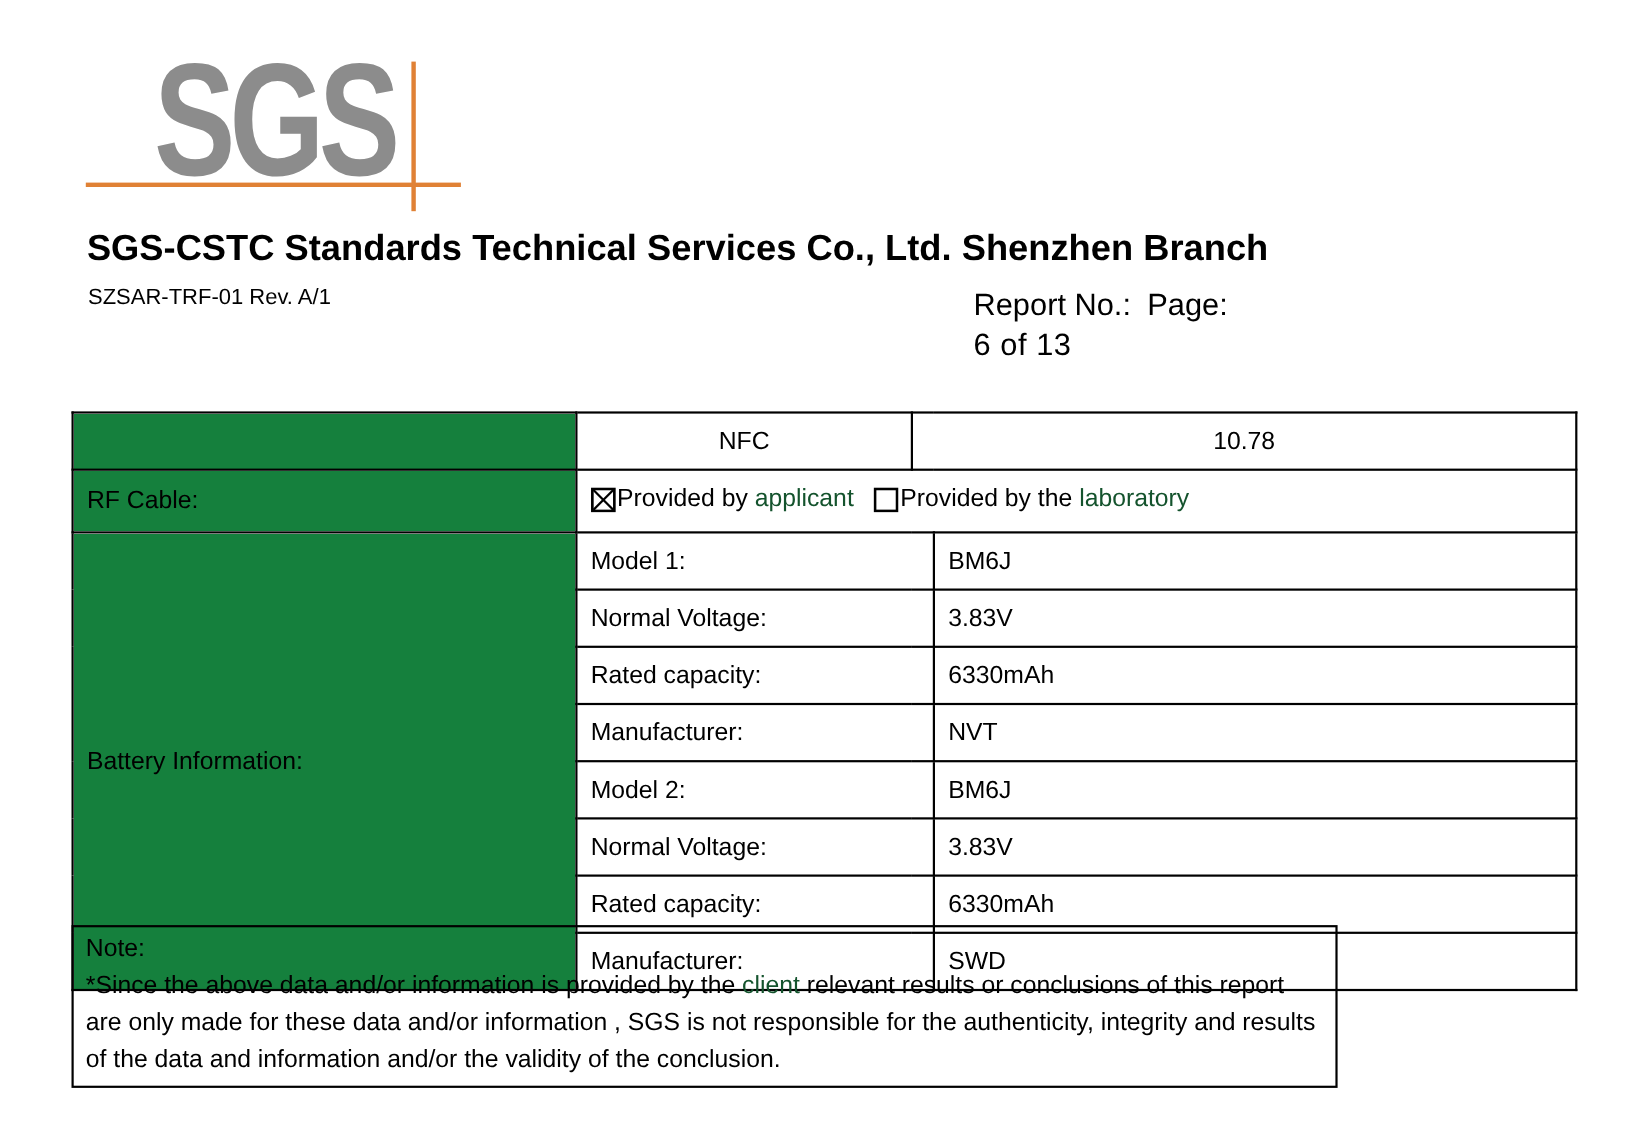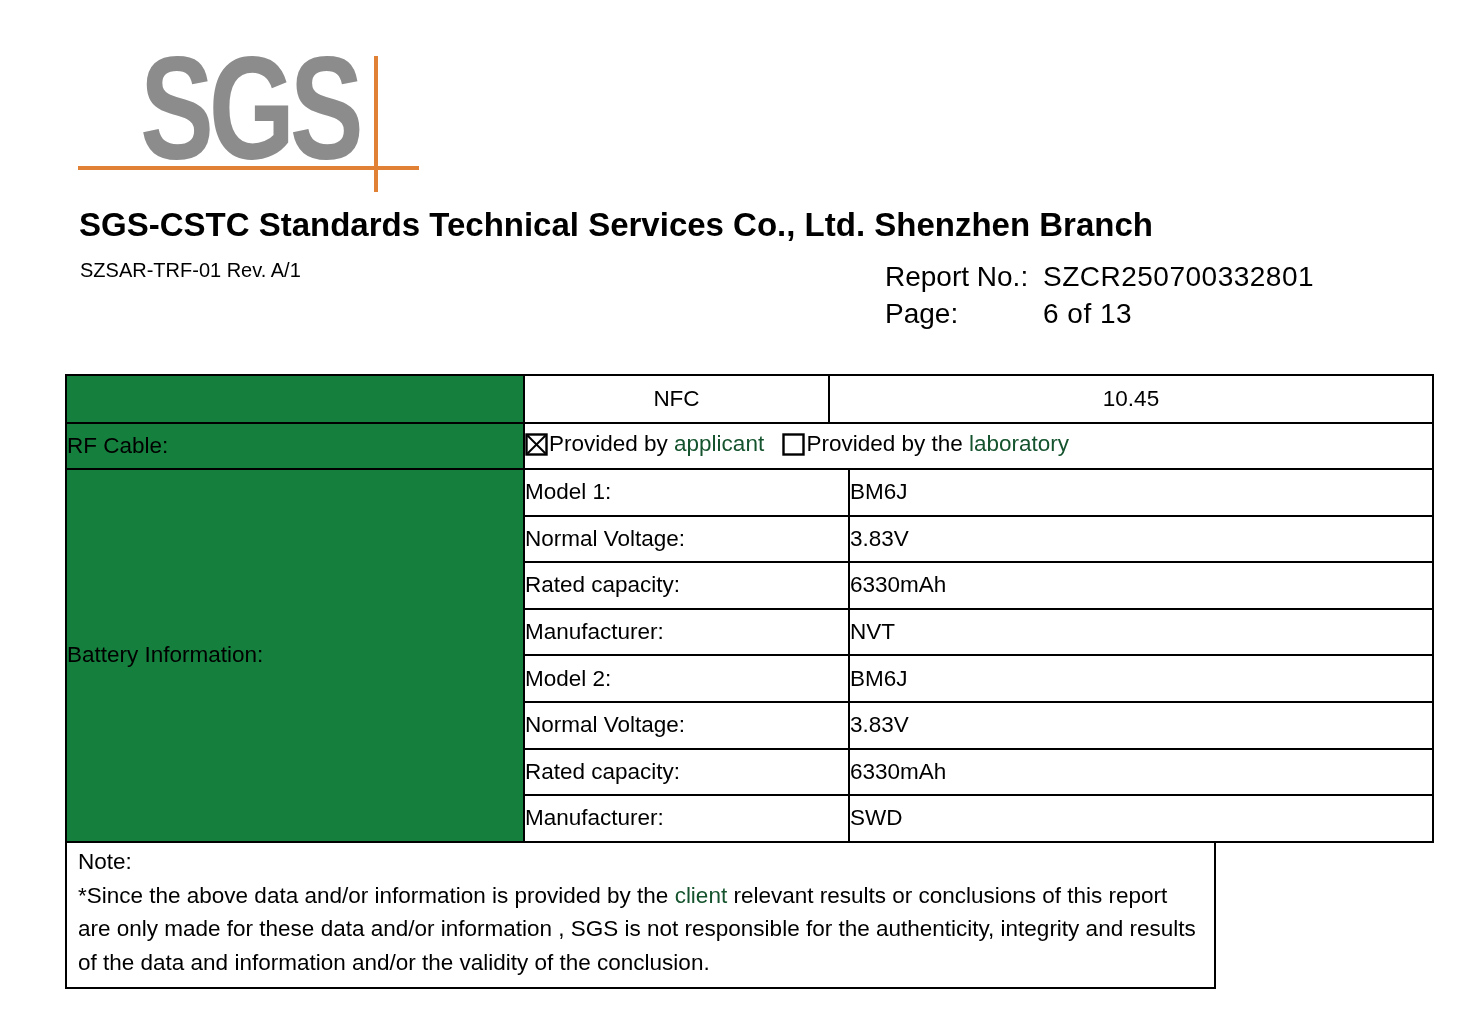--- a/index.html
+++ b/index.html
@@ -49,21 +49,21 @@
 
   
   table.info-table {
     position:absolute; left:65px; top:374px;
     width:1367px;
     border-collapse:collapse; table-layout:fixed;
   }
   table.info-table td {
     border:2.5px solid #000;
     font-size:22.5px;
-    padding:0;
+    padding:12px;
     vertical-align:middle;
     overflow:hidden;
   }
   td.gray  { background:#15803d; padding-left:13px; }
   td.center{ text-align:center; }
   td.lbl   { padding-left:16px; }
   td.val   { padding-left:13px; }
   tr.r1 { height:48px; }
   tr.r2 { height:46px; }
   tr.rb { height:46.6px; }
@@ -90,37 +90,36 @@
 
   <div class="logo-text">SGS</div>
   <div class="logo-line-h"></div>
   <div class="logo-line-v"></div>
 
   <div class="company-name">SGS-CSTC Standards Technical Services Co., Ltd. Shenzhen Branch</div>
   <div class="form-reference">SZSAR-TRF-01  Rev. A/1</div>
 
   <div class="report-block">
     <span>Report No.:</span>
-    <span class="value">SZCR250700332801</span>
     <span>Page:</span>
     <span class="value">6 of 13</span>
   </div>
 
   <table class="info-table">
     <colgroup>
       <col style="width:458px">
         <col style="width:305px">
         <col style="width:20px">
         <col style="width:584px">
     </colgroup>
     <tbody>
         <tr class="r1">
       <td class="gray"></td>
       <td class="center">NFC</td>
-      <td class="center" colspan="2">10.45</td>
+      <td class="center" colspan="2">10.78</td>
     </tr>
     <tr class="r2">
       <td class="gray">RF Cable:</td>
       <td colspan="3" class="rf-options">
         <span class="cb-option">
           <svg class="cb-icon" width="23" height="23" viewBox="0 0 23 23">
             <rect x="1.5" y="1.5" width="20" height="20" fill="none" stroke="#000" stroke-width="2.4"></rect>
             <line x1="2.5" y1="2.5" x2="20.5" y2="20.5" stroke="#000" stroke-width="2"></line>
             <line x1="20.5" y1="2.5" x2="2.5" y2="20.5" stroke="#000" stroke-width="2"></line>
           </svg>

